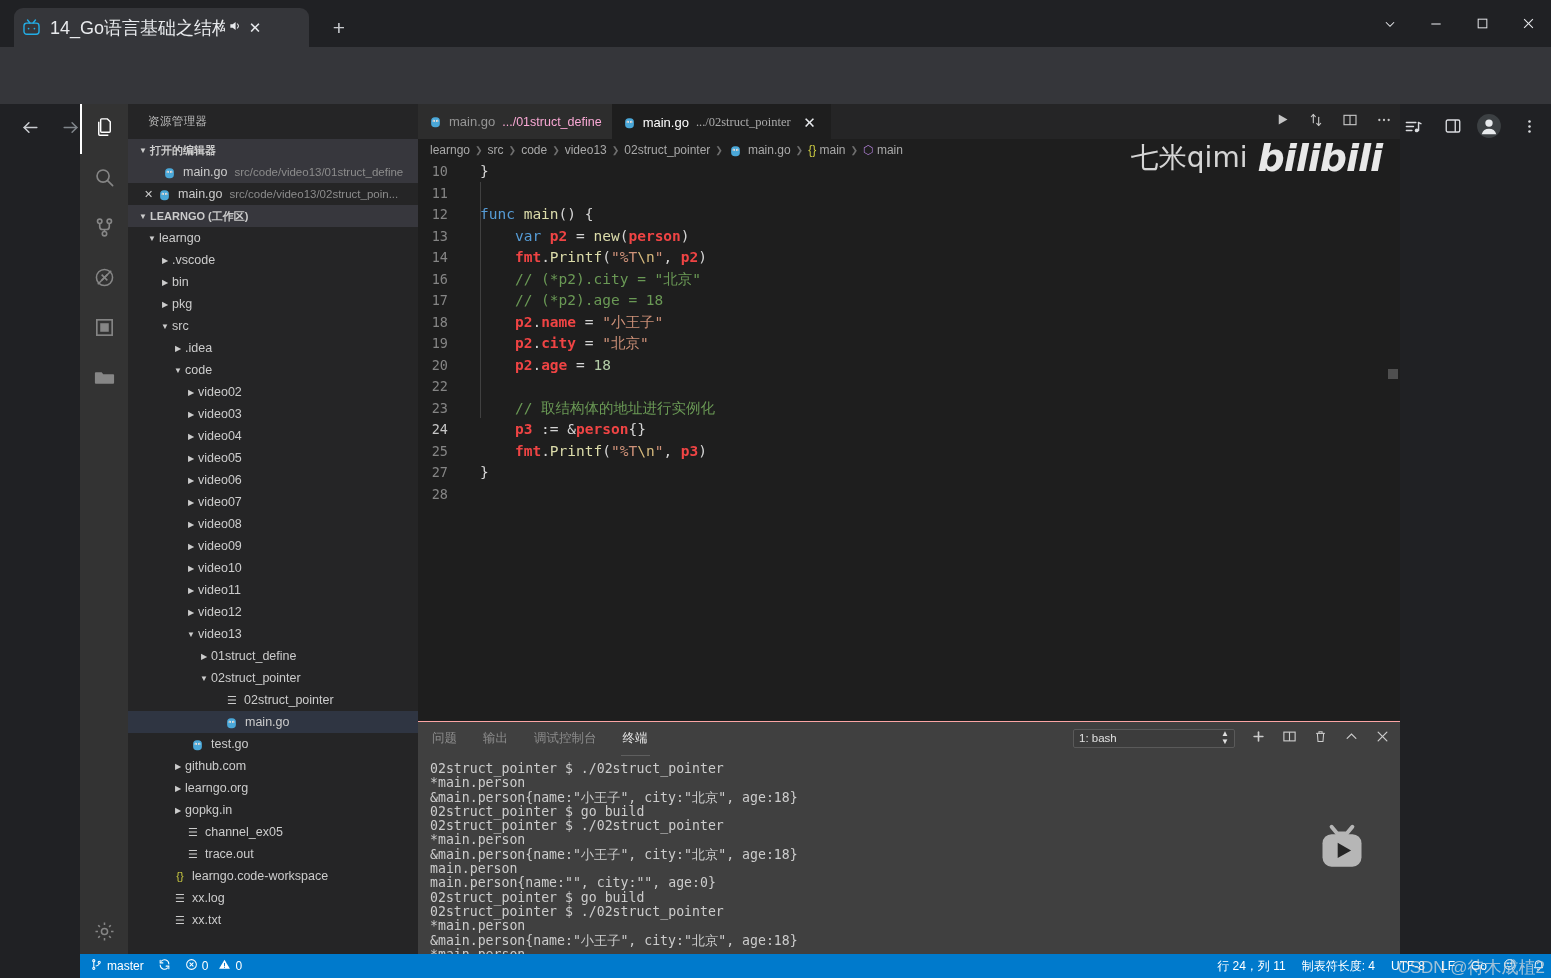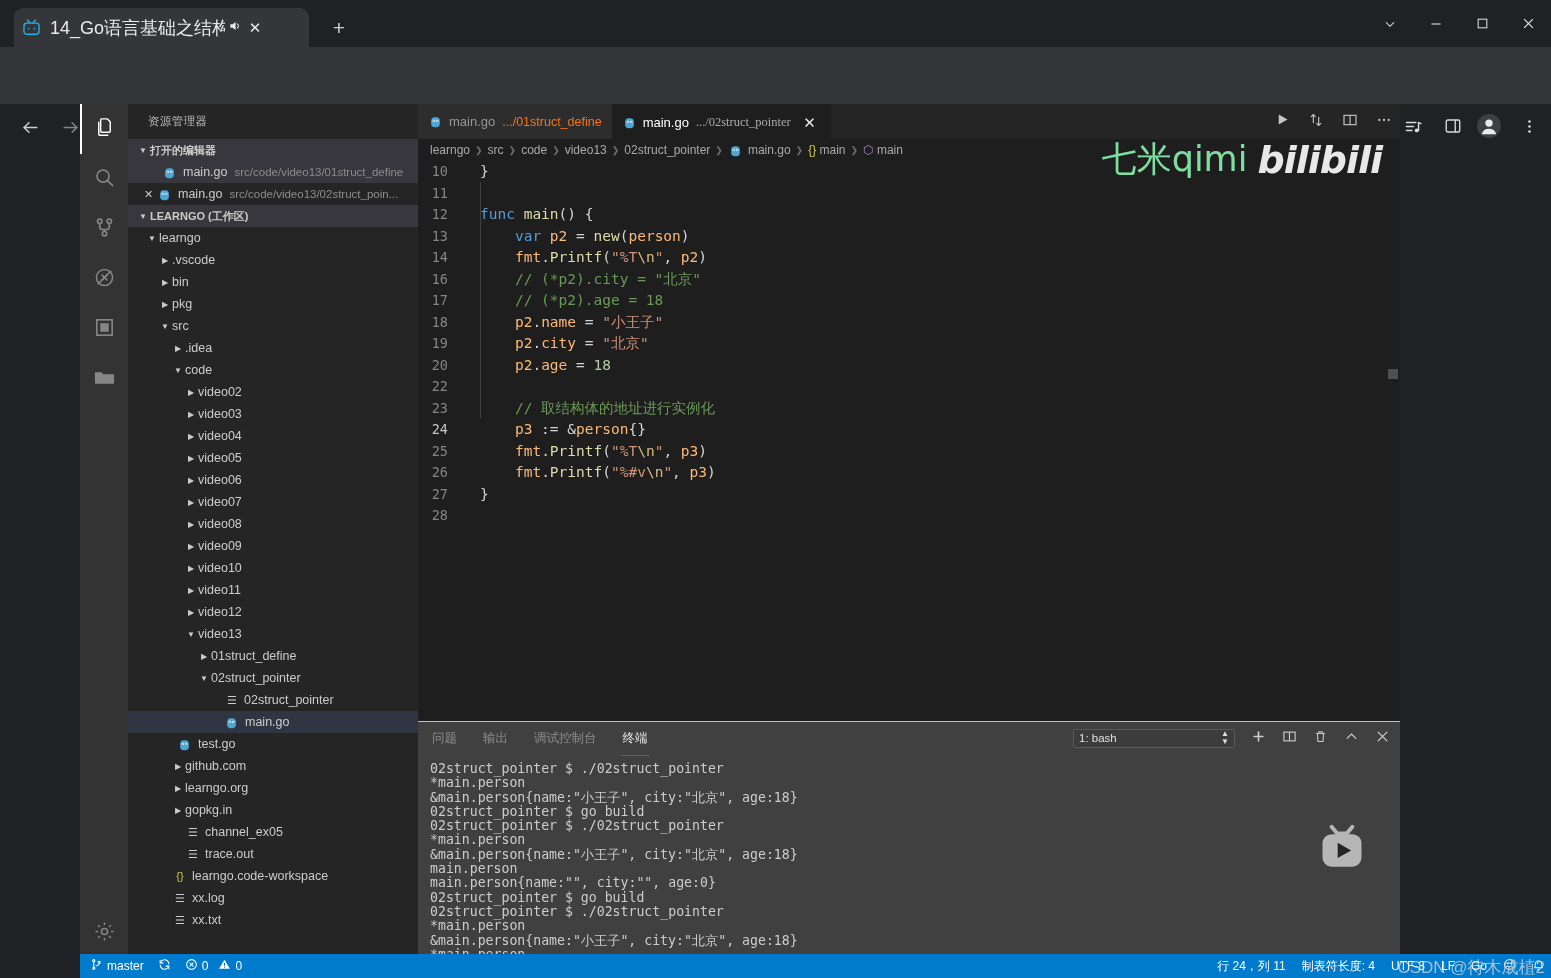--- a/index.html
+++ b/index.html
@@ -63,36 +63,36 @@
   .fico{ width:16px; flex:0 0 16px; text-align:center; color:#cccccc; font-size:11px; margin-right:4px;}
   #outline{ position:absolute; left:0; bottom:0; width:290px; height:25px; background:#252526;
             display:flex; align-items:center; }
 
   
   #editor{ position:absolute; left:338px; top:0; right:0; height:874px; background:#1e1e1e; }
   #tabsrow{ height:35px; background:#252526; display:flex; position:relative; }
   .etab{ height:35px; display:flex; align-items:center; padding:0 10px; font-size:13px;
          background:#2d2d2d; color:#969696; max-width:330px; }
   .etab.active{ background:#1e1e1e; color:#ffffff; border-top:1px solid #1e1e1e; }
-  .etab .sub{ color:#f97316; margin-left:7px; font-size:12.5px; }
+  .etab .sub{ color:#f9a8d4; margin-left:7px; font-size:12.5px; }
   .etab.active .sub{ color:#aaaaaa;font-family:Liberation Serif, serif; }
   #etabactions{ position:absolute; right:8px; top:0; height:35px; display:flex;
                 align-items:center; gap:18px; color:#c5c5c5; }
   #breadcrumb{ height:22px; display:flex; align-items:center; padding-left:12px;
                font-size:12px; color:#a9a9a9; gap:5px; background:#1e1e1e; }
   .sep{ color:#6f6f6f; font-size:9px; }
 
   #code{ position:absolute; left:0; top:57px; right:0; height:560px; overflow:hidden;
          font-family:"DejaVu Sans Mono", monospace; font-size:14.5px; line-height:21.5px; }
   .cl{ display:flex; height:21.5px; align-items:center; }
   .ln{ width:48px; flex:0 0 48px; text-align:right; padding-right:18px; color:#858585; font-size:13.5px; }
   .ln.cur{ color:#c6c6c6; }
   .ct{ white-space:pre; padding-left:14px; }
   .k{color:#569cd6;} .f{color:#dcdcaa;} .s{color:#ce9178;} .n{color:#b5cea8;}
-  .c{color:#6a9955;} .p{color:#fdba74;} .d{color:#d4d4d4;} .e{color:#d7ba7d;}
+  .c{color:#6a9955;} .p{color:#ef4444;font-weight:bold;} .d{color:#d4d4d4;} .e{color:#d7ba7d;}
 
   #indentguide{ position:absolute; left:62px; top:78px; width:1px; height:236px; background:#404040; }
 
   
   #panel{ position:absolute; left:0; bottom:0; right:0; height:257px; background:#404040;
           border-top:1px solid #fca5a5; }
   #paneltabs{ height:32px; display:flex; align-items:center; padding-left:12px; gap:22px;
               font-size:12.5px; color:#8c8c8c; position:relative; }
   .ptab{ position:relative; padding:4px 2px; }
   .ptab.active{ color:#e7e7e7; }
@@ -112,21 +112,21 @@
   #status{ position:absolute; left:80px; bottom:0; width:1471px; height:24px;
            background:#007acc; color:#ffffff; font-size:12px;
            display:flex; align-items:center; }
   #statusleft{ display:flex; align-items:center; gap:14px; padding-left:10px; }
   #statusright{ margin-left:auto; display:flex; align-items:center; gap:16px; padding-right:6px; }
   .sitem{ display:flex; align-items:center; gap:4px; }
 
   
   #wm-qimi{ position:absolute; right:18px; top:32px; display:flex; align-items:center; gap:10px;
             opacity:.92; pointer-events:none; }
-  #wm-qimi .qimi{ font-size:35px; color:#86efac; font-family:"DejaVu Sans", sans-serif; }
+  #wm-qimi .qimi{ font-size:28px; color:#e5e5e5; font-family:"DejaVu Sans", sans-serif; }
   #wm-qimi .bili{ font-size:38px; color:#fafafa; font-weight:bold; font-style:italic;
                   letter-spacing:-1px; font-family:"DejaVu Sans", sans-serif; }
   #wm-tv{ position:absolute; right:30px; bottom:100px; opacity:.78; pointer-events:none; }
   #wm-csdn{ position:absolute; right:6px; bottom:-1px; font-size:17px; color:#dcdcdc;
             opacity:.72; pointer-events:none; white-space:nowrap; }
 
   #scrollthumb{ position:absolute; right:2px; top:265px; width:10px; height:10px; background:#4f4f4f; }
 </style>
 </head>
 <body>
@@ -474,21 +474,21 @@
             <span class="twisty"></span>
             <span class="gopher"><svg width="15" height="15" viewBox="0 0 24 24">
                 <rect x="5" y="5" width="14" height="16" rx="6" fill="#4aa7d8"></rect>
                 <circle cx="9.3" cy="11" r="1.9" fill="#fff"></circle>
                 <circle cx="14.7" cy="11" r="1.9" fill="#fff"></circle>
                 <circle cx="9.3" cy="11" r=".8" fill="#222"></circle>
                 <circle cx="14.7" cy="11" r=".8" fill="#222"></circle>
               </svg></span>
             <span class="fname">main.go</span>
           </div>
-          <div class="row" style="padding-left: 35px;">
+          <div class="row" style="padding-left: 48px;">
             <span class="twisty"></span>
             <span class="gopher"><svg width="15" height="15" viewBox="0 0 24 24">
                 <rect x="5" y="5" width="14" height="16" rx="6" fill="#4aa7d8"></rect>
                 <circle cx="9.3" cy="11" r="1.9" fill="#fff"></circle>
                 <circle cx="14.7" cy="11" r="1.9" fill="#fff"></circle>
                 <circle cx="9.3" cy="11" r=".8" fill="#222"></circle>
                 <circle cx="14.7" cy="11" r=".8" fill="#222"></circle>
               </svg></span>
             <span class="fname">test.go</span>
           </div>
@@ -672,24 +672,20 @@
             <span class="ln">23</span>
             <span class="ct"><span class="d">    </span><span class="c">// 取结构体的地址进行实例化</span></span>
           </div>
           <div class="cl">
             <span class="ln cur">24</span>
             <span class="ct"><span class="d">    </span><span class="p">p3</span><span class="d"> := &amp;</span><span class="p">person</span><span class="d">{}</span></span>
           </div>
           <div class="cl">
             <span class="ln">25</span>
             <span class="ct"><span class="d">    </span><span class="p">fmt</span><span class="d">.</span><span class="f">Printf</span><span class="d">(</span><span class="s">"%T</span><span class="e">\n</span><span class="s">"</span><span class="d">, </span><span class="p">p3</span><span class="d">)</span></span>
-          </div>
-          <div class="cl">
-            <span class="ln">26</span>
-            <span class="ct"><span class="d">    </span><span class="p">fmt</span><span class="d">.</span><span class="f">Printf</span><span class="d">(</span><span class="s">"%#v</span><span class="e">\n</span><span class="s">"</span><span class="d">, </span><span class="p">p3</span><span class="d">)</span></span>
           </div>
           <div class="cl">
             <span class="ln">27</span>
             <span class="ct"><span class="d">}</span></span>
           </div>
           <div class="cl">
             <span class="ln">28</span>
             <span class="ct"></span>
           </div>
         </div>

